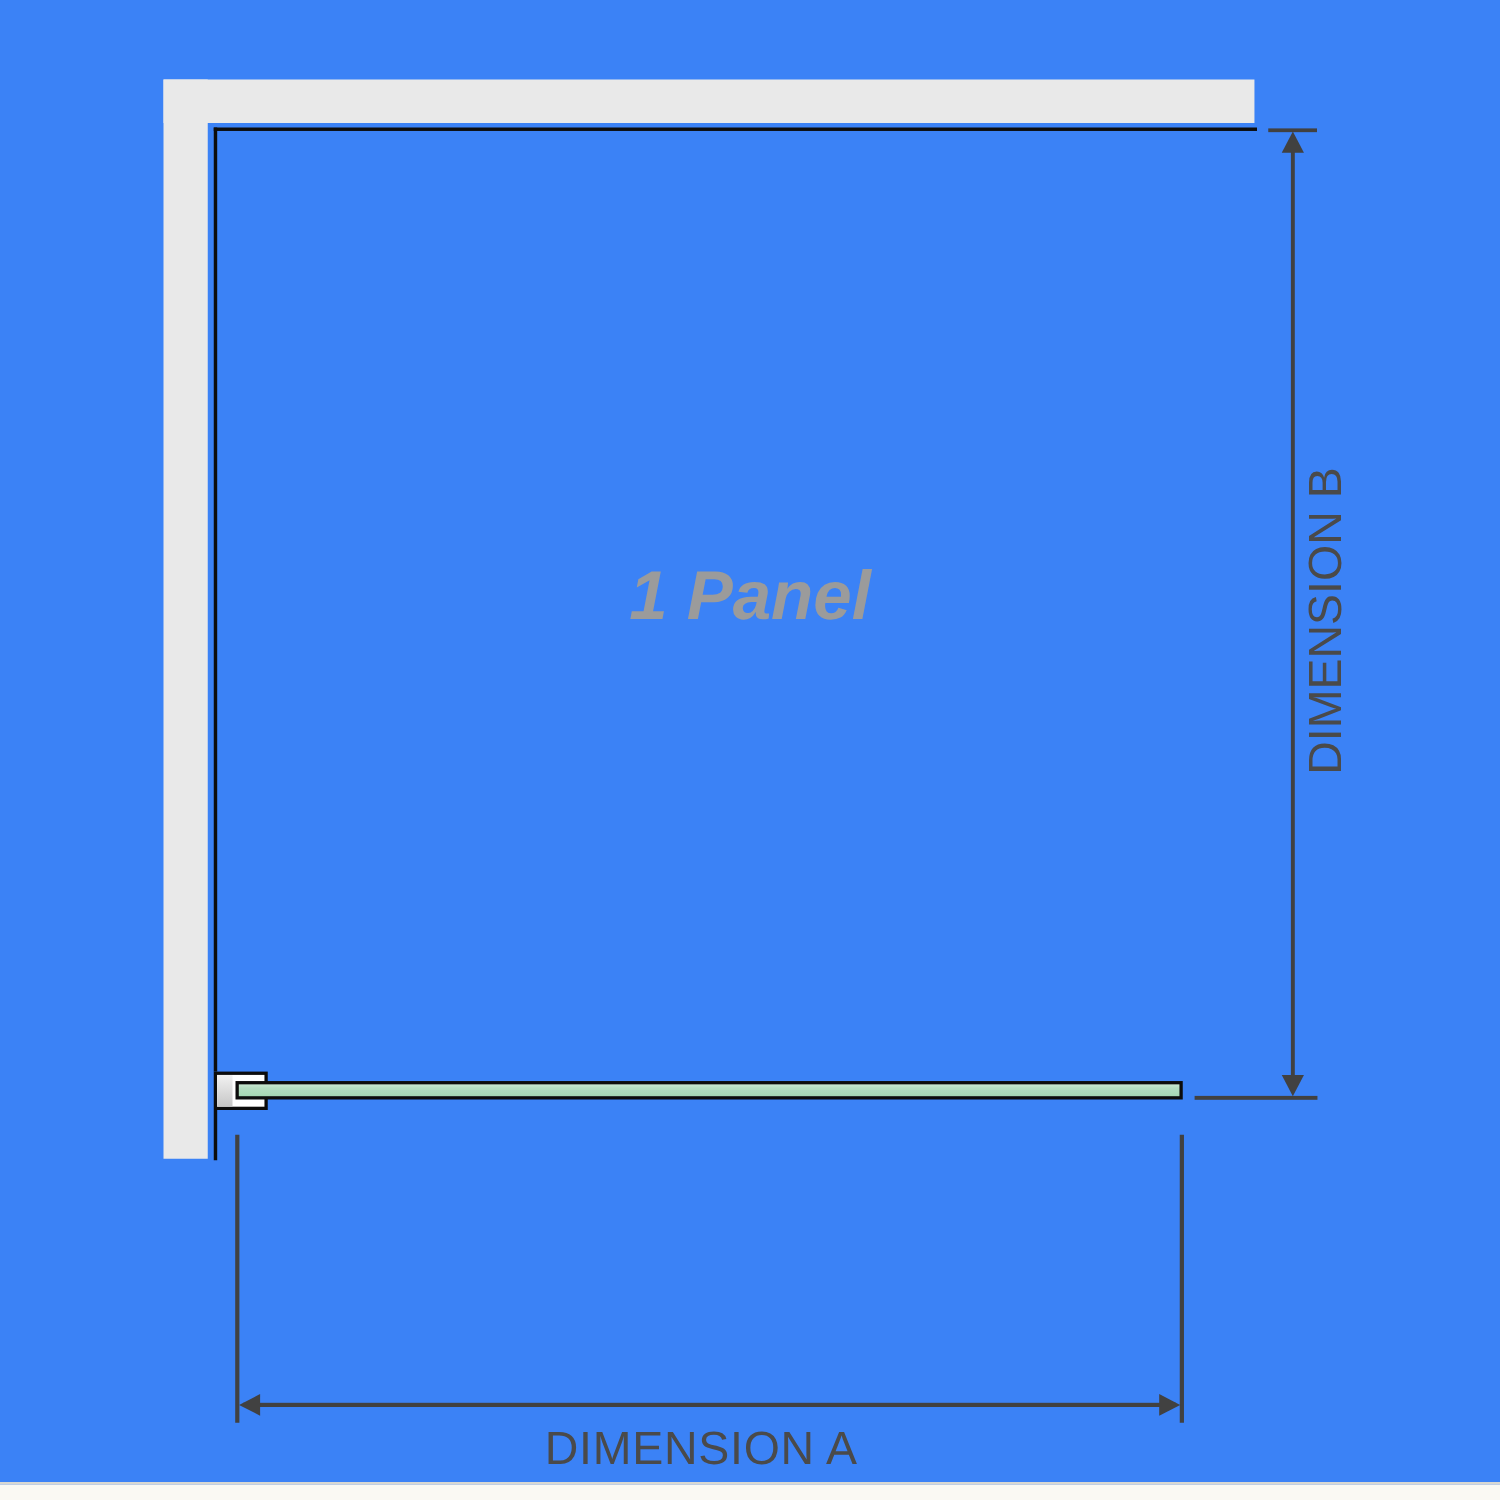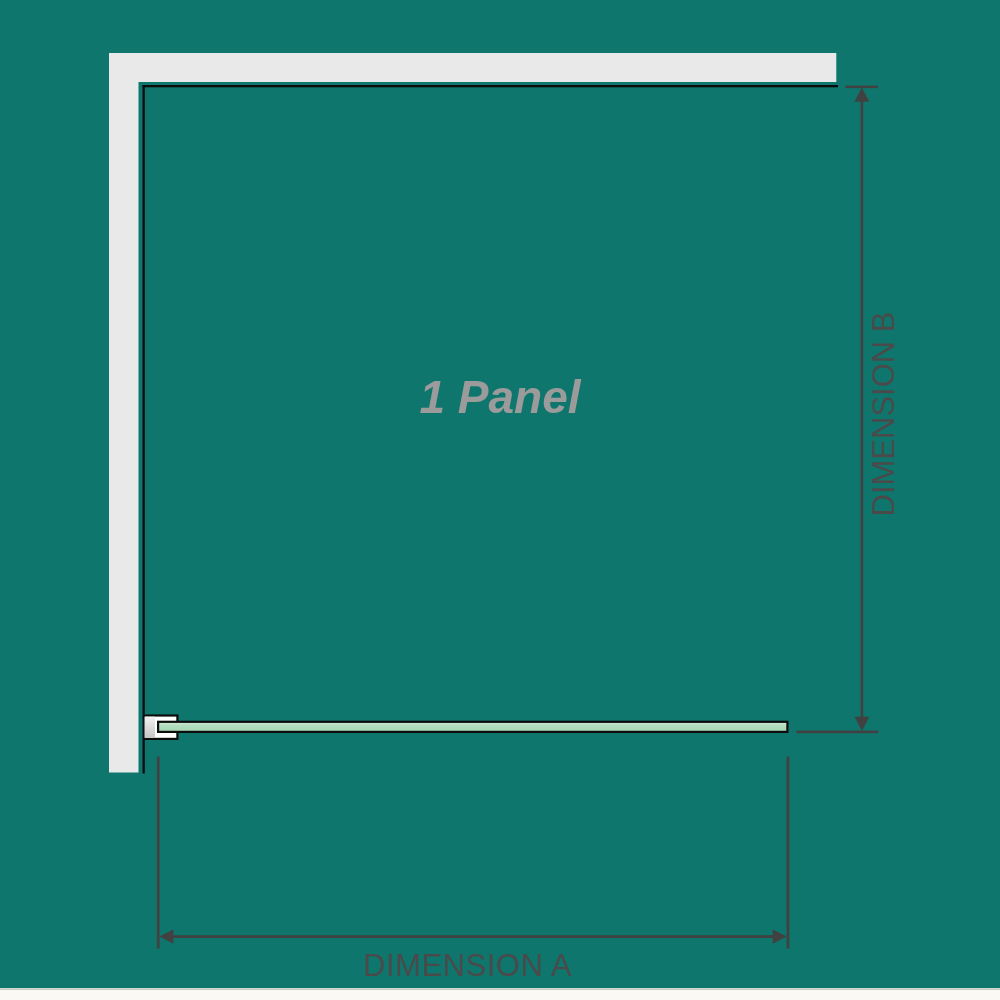--- a/index.html
+++ b/index.html
@@ -1,16 +1,16 @@
 <!DOCTYPE html>
 <html><head>
 <meta charset="utf-8">
 <style>
   html,body{margin:0;padding:0;background:#ffffff;}
-  #stage{position:relative;width:1000px;height:1000px;background:#0f766e;overflow:hidden;
+  #stage{position:relative;width:1000px;height:1000px;background:#3b82f6;overflow:hidden;
          font-family:"Liberation Sans", sans-serif;}
   svg{position:absolute;left:0;top:0;}
 </style>
 </head>
 <body>
 <div id="stage">
 <svg width="1000" height="1000" viewBox="0 0 1000 1000">
   <defs>
     <linearGradient id="glass" x1="0" y1="0" x2="0" y2="1">
       <stop offset="0" stop-color="#d4ecda"></stop>

